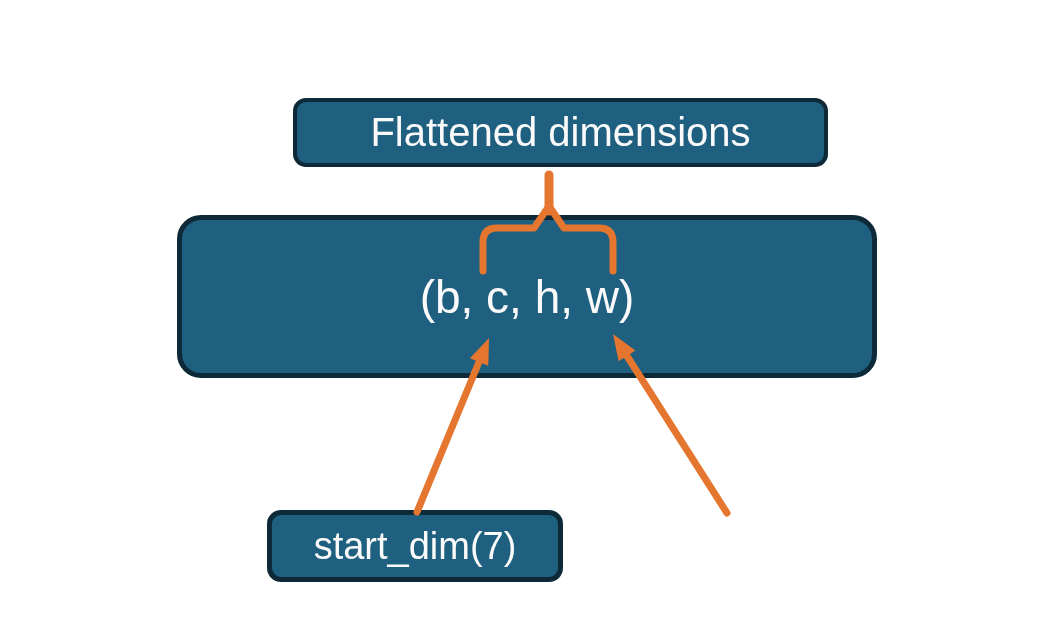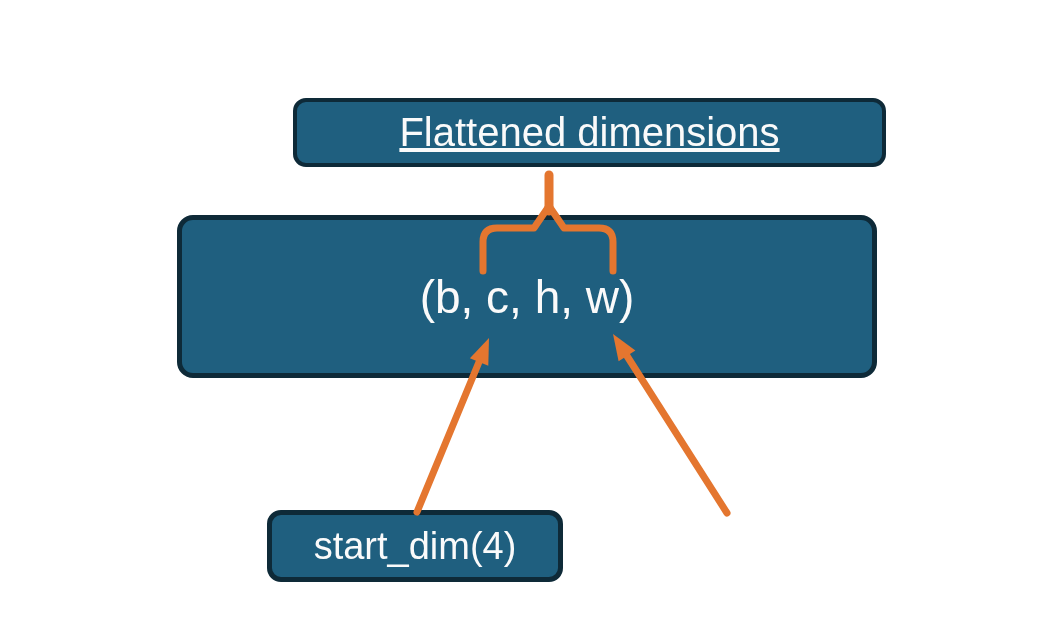--- a/index.html
+++ b/index.html
@@ -23,33 +23,32 @@
     color: #fafafa;
     display: flex;
     align-items: center;
     justify-content: center;
     text-align: center;
     white-space: nowrap;
   }
   .box-top {
     left: 293px;
     top: 98px;
-    width: 593px;
+    width: 535px;
     height: 69px;
     border-radius: 13px;
     border-width: 4px;
     font-size: 40px;
-    text-decoration: underline;
   }
   .box-big {
     left: 177px;
     top: 215px;
     width: 700px;
     height: 163px;
-    border-radius: 16px;
+    border-radius: 24px;
     font-size: 46px;
   }
   .box-small {
     height: 72px;
     border-radius: 14px;
     font-size: 38px;
   }
   .box-start {
     left: 267px;
     top: 510px;
@@ -76,21 +75,21 @@
 
   <div class="box box-top">
     <span>Flattened dimensions</span>
   </div>
 
   <div class="box box-big">
     <span>(b, c, h, w)</span>
   </div>
 
   <div class="box box-small box-start">
-    <span>start_dim(4)</span>
+    <span>start_dim(7)</span>
   </div>
 
 
   <svg class="overlay" viewBox="0 0 1038 632" xmlns="http://www.w3.org/2000/svg">
 
     <line x1="549" y1="175" x2="549" y2="211" stroke="#e4762f" stroke-width="9" stroke-linecap="round"></line>
 
     <path d="M 483 271 L 483 242 Q 483 228 497 228 L 534 228 L 549 206 L 564 228 L 599 228 Q 613 228 613 242 L 613 271" fill="none" stroke="#e4762f" stroke-width="7" stroke-linecap="round" stroke-linejoin="round"></path>
 
     <g>

